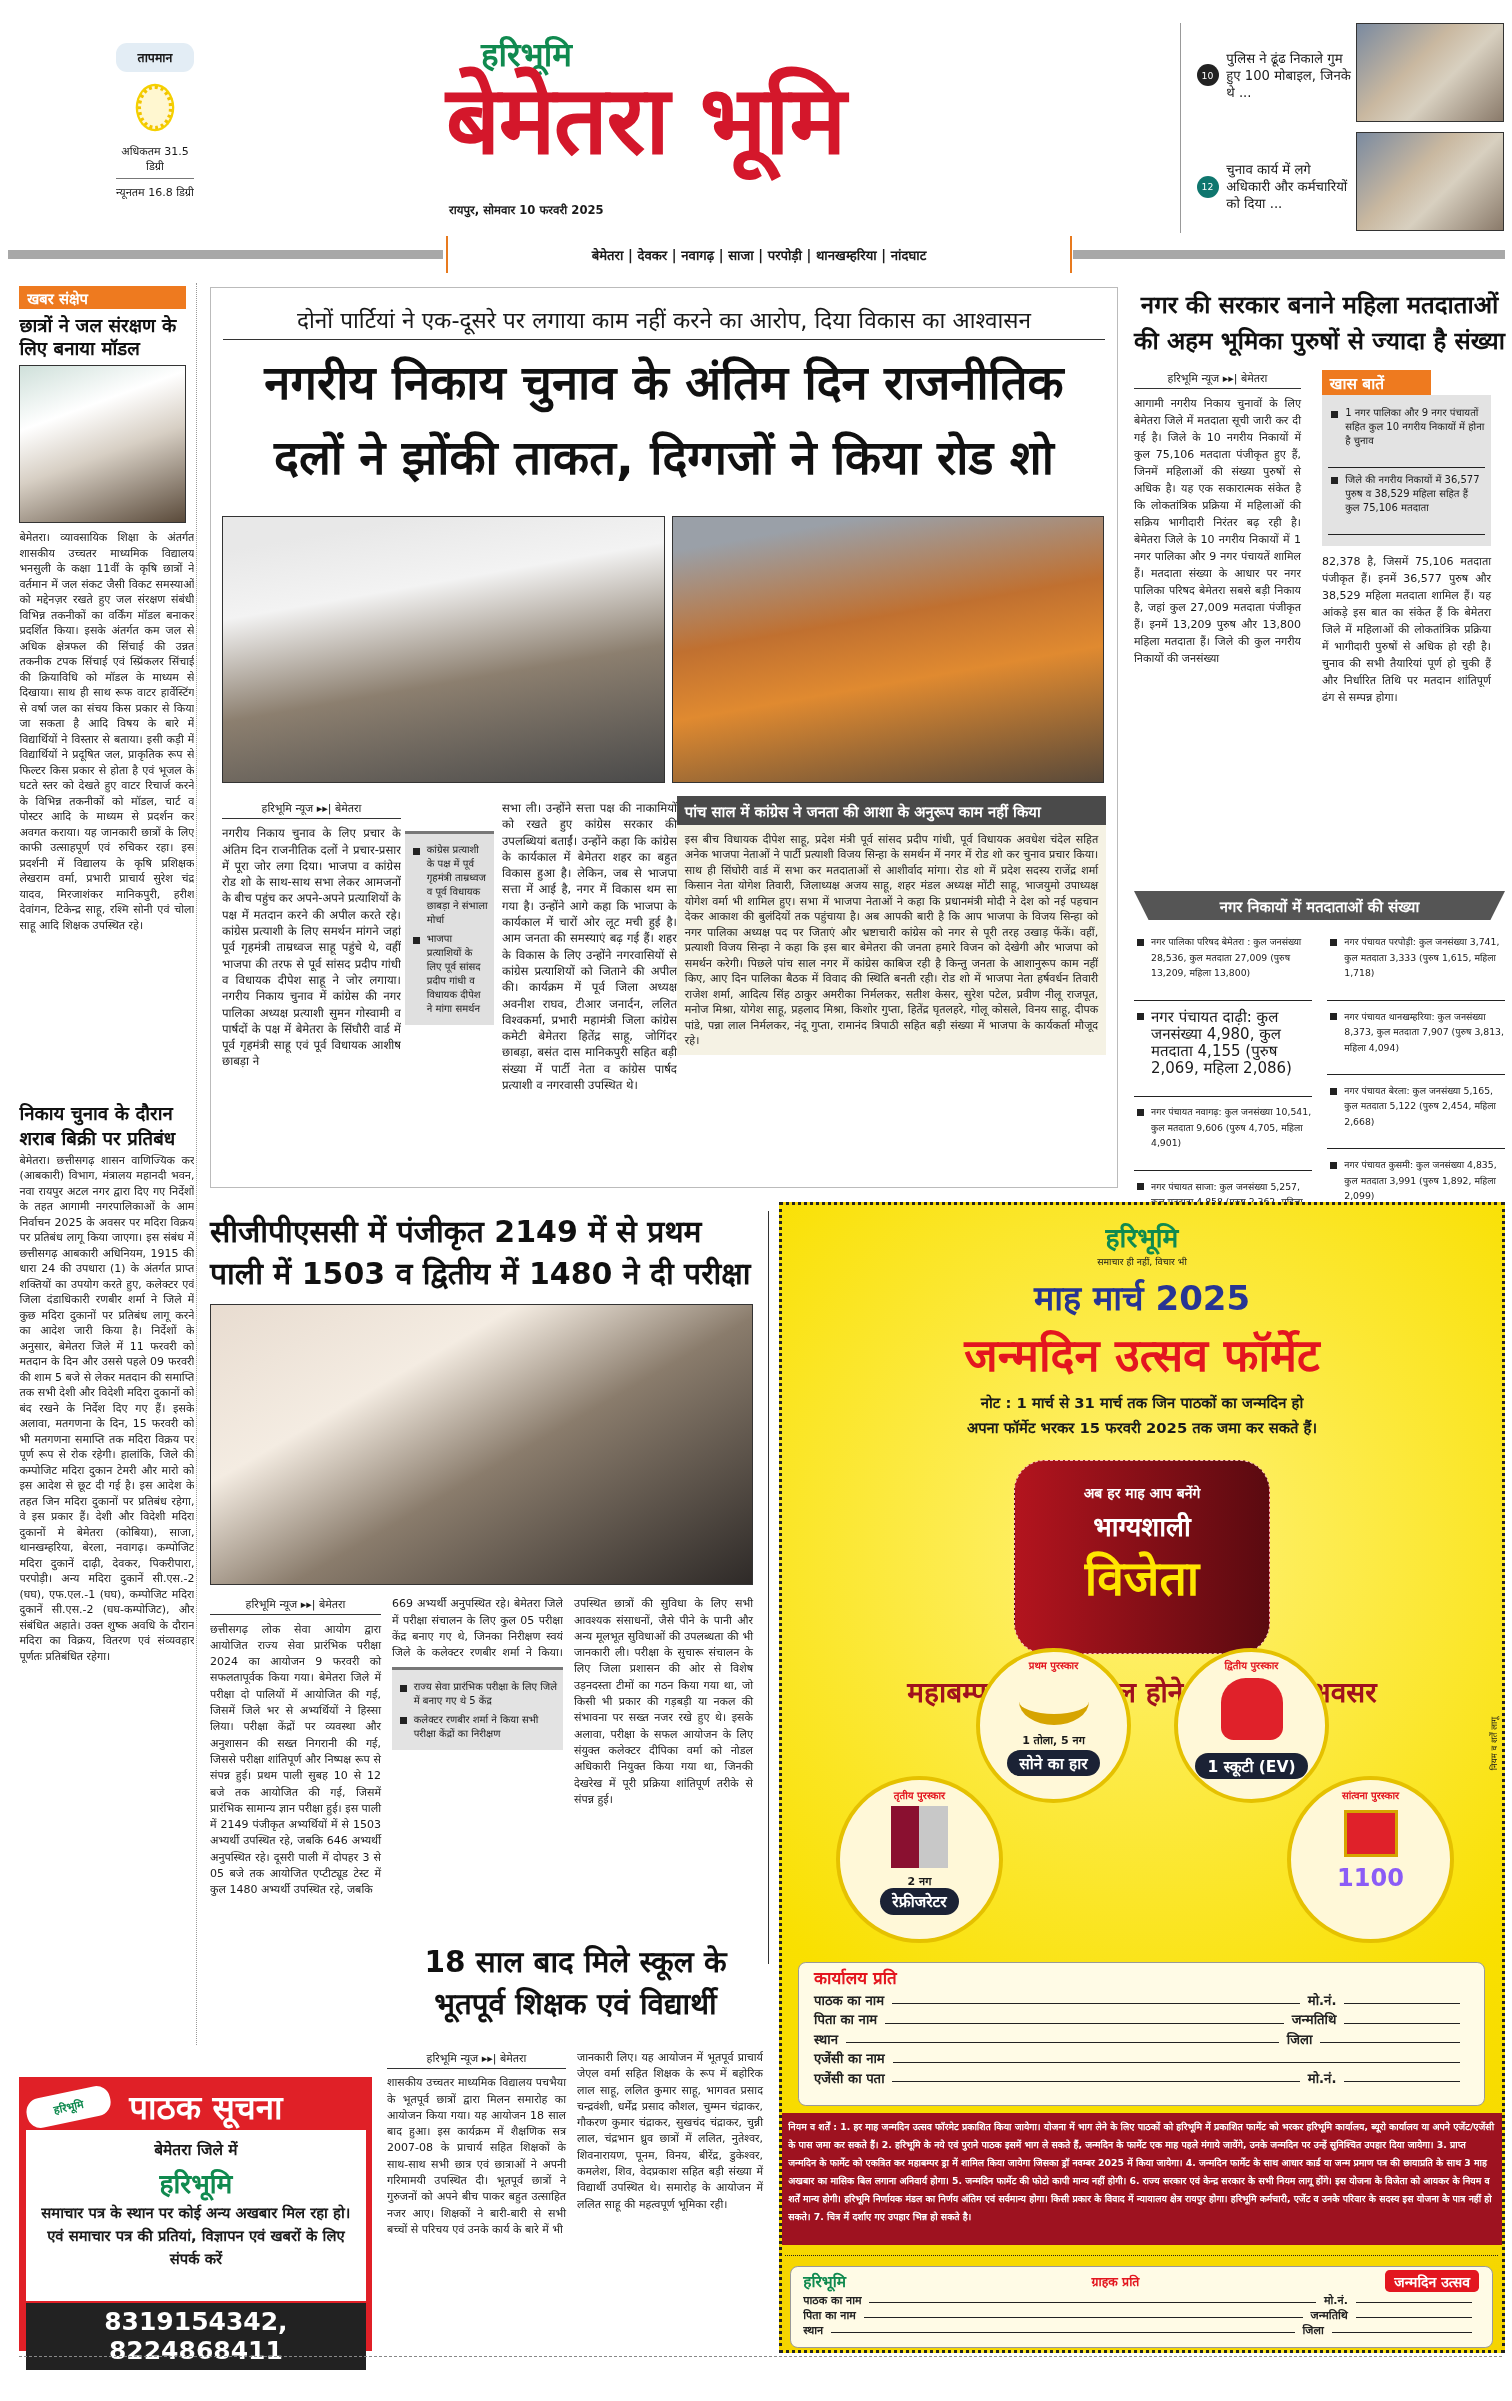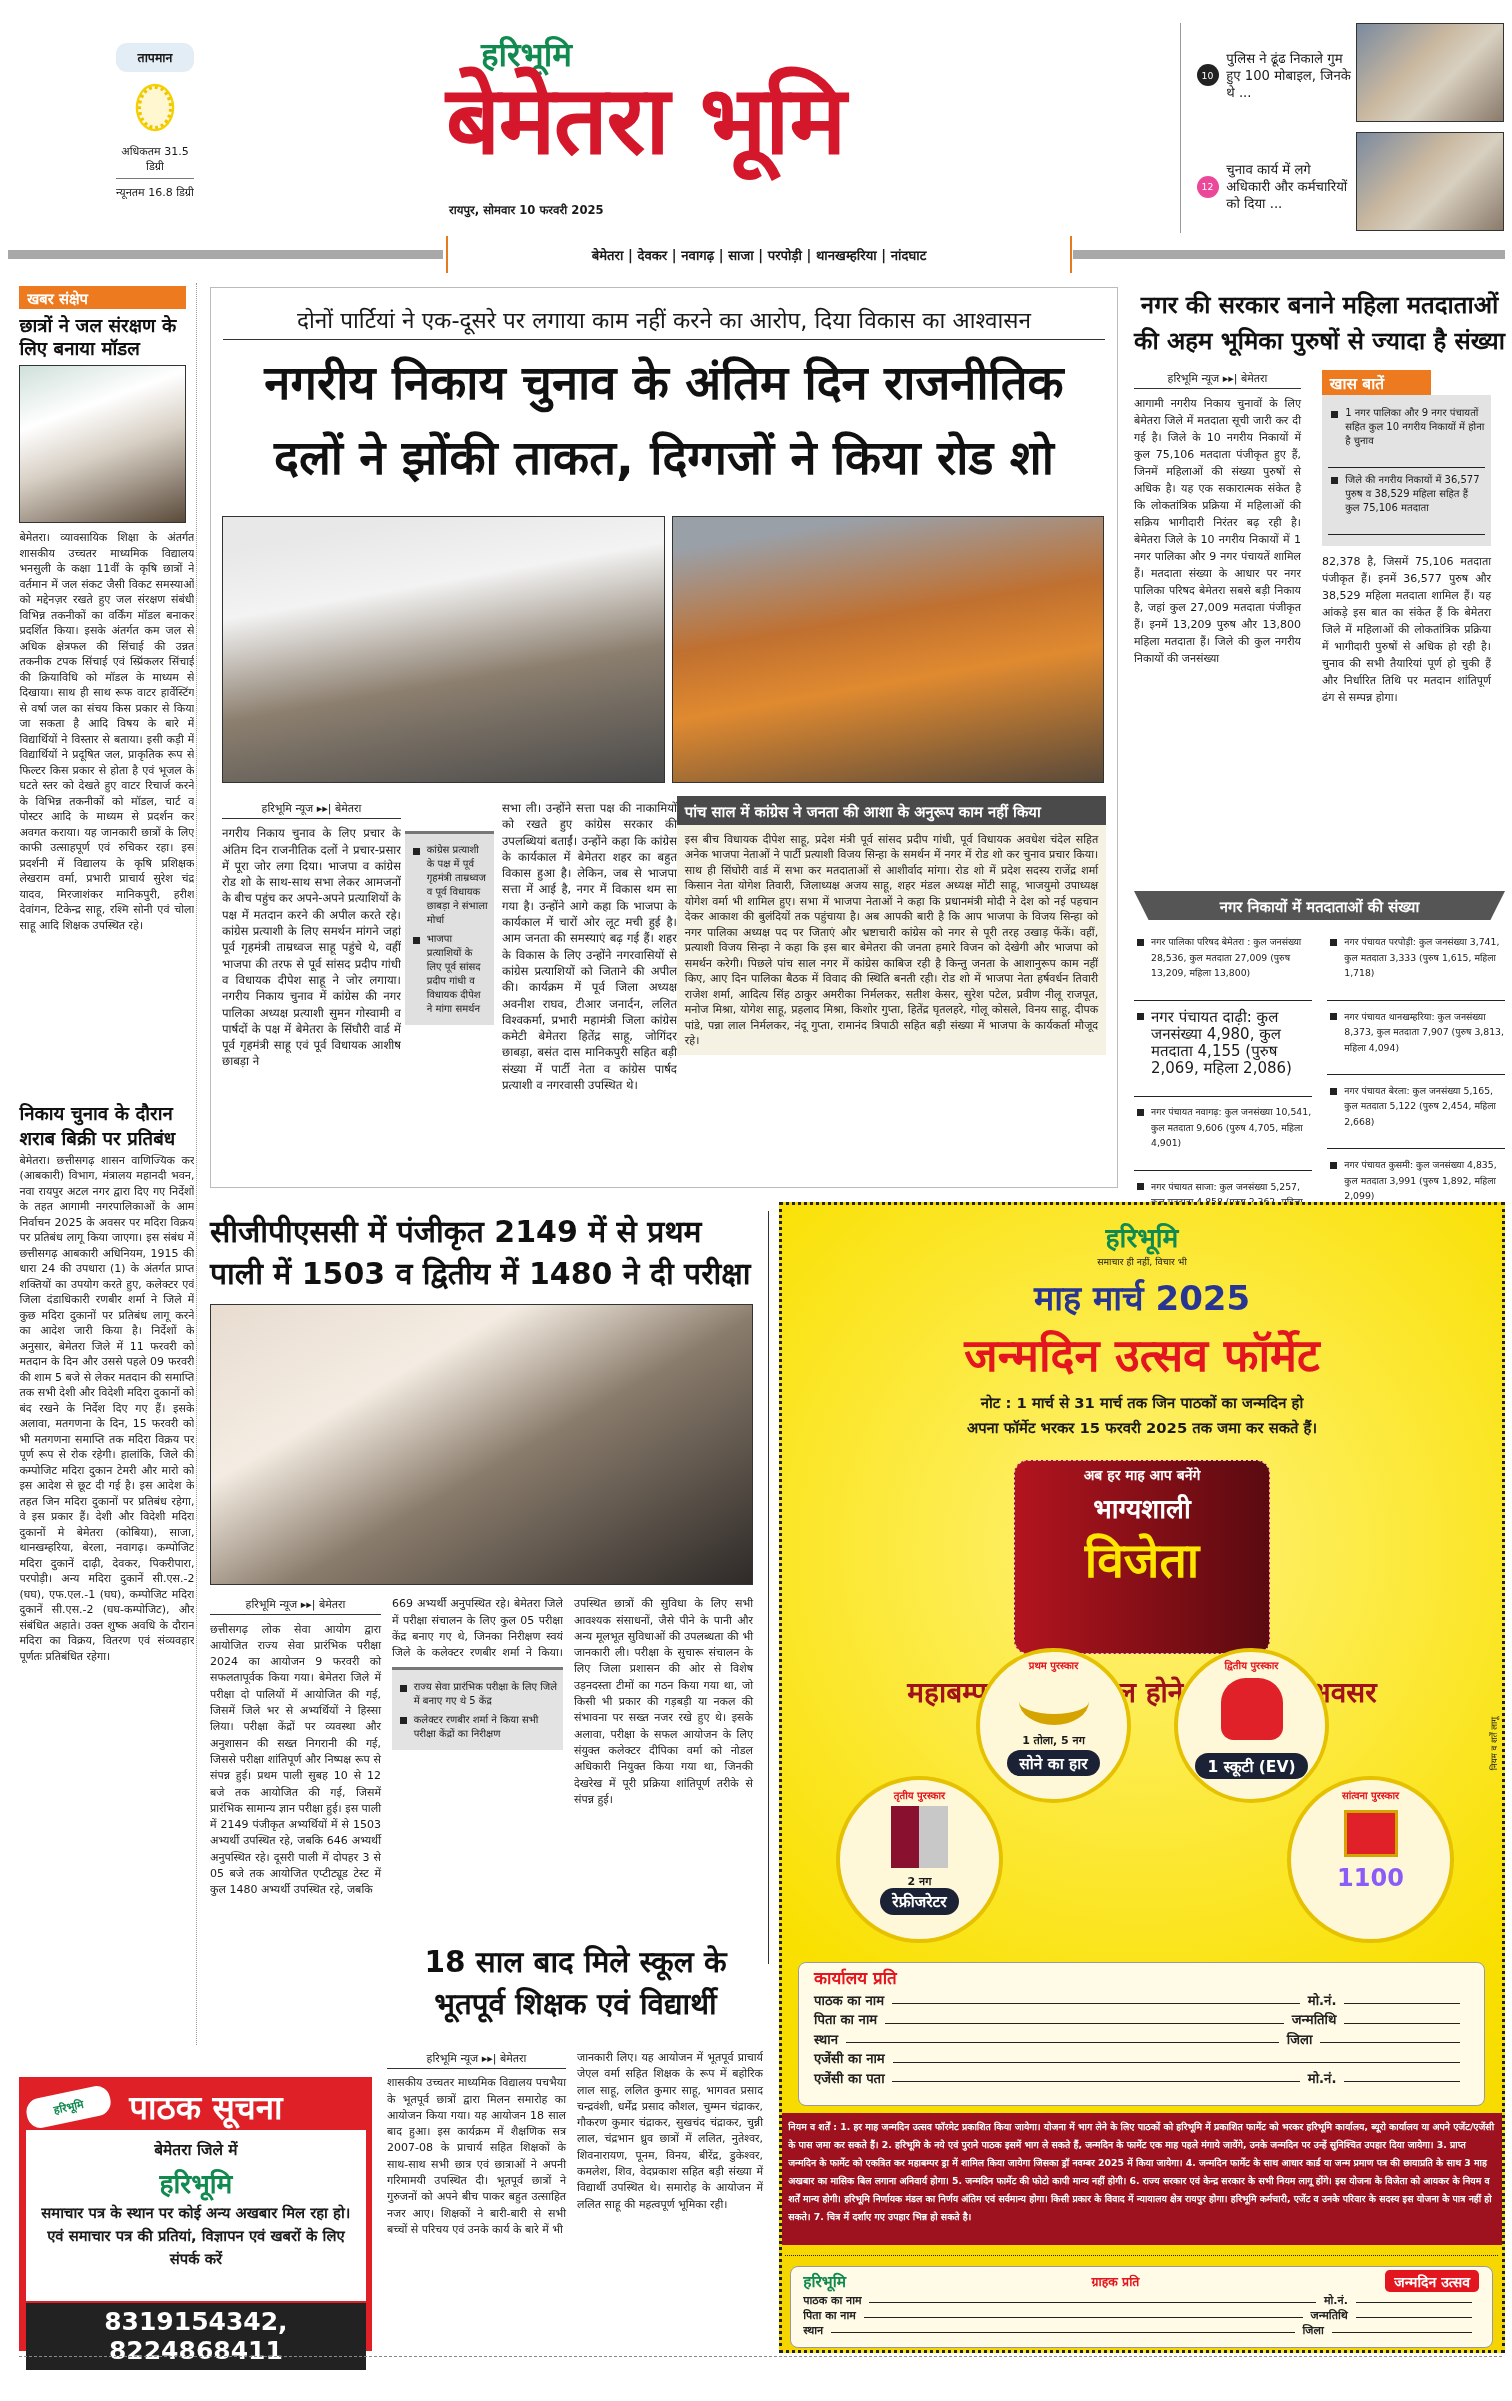--- a/index.html
+++ b/index.html
@@ -38,21 +38,21 @@
   <span style="font-size:13.2px;font-weight:bold">बेमेतरा | देवकर | नवागढ़ | साजा | परपोड़ी | थानखम्हरिया | नांदघाट</span>
 </div>
 
 <div class="abs" style="left:1180px;top:23px;width:326px;height:210px;border-left:1.6px solid #999">
   <div style="position:absolute;left:15.5px;top:1.6px;width:155px;height:101px;display:flex;align-items:center">
     <span style="width:22px;height:22px;border-radius:50%;background:#222;color:#fff;font-size:9.3px;display:flex;align-items:center;justify-content:center;margin-right:7.8px;flex-shrink:0">10</span>
     <span style="font-size:13.2px;line-height:17px">पुलिस ने ढूंढ निकाले गुम हुए 100 मोबाइल, जिनके थे ...</span>
   </div>
   <div class="photo" style="position:absolute;left:175px;top:0;width:148px;height:99px"></div>
   <div style="position:absolute;left:15.5px;top:113px;width:155px;height:101px;display:flex;align-items:center">
-    <span style="width:22px;height:22px;border-radius:50%;background:#ec4899;color:#fff;font-size:9.3px;display:flex;align-items:center;justify-content:center;margin-right:7.8px;flex-shrink:0">12</span>
+    <span style="width:22px;height:22px;border-radius:50%;background:#0f766e;color:#fff;font-size:9.3px;display:flex;align-items:center;justify-content:center;margin-right:7.8px;flex-shrink:0">12</span>
     <span style="font-size:13.2px;line-height:17px">चुनाव कार्य में लगे अधिकारी और कर्मचारियों को दिया ...</span>
   </div>
   <div class="photo" style="position:absolute;left:175px;top:109px;width:148px;height:99px"></div>
 </div>
 
 <div class="abs" style="left:19.4px;top:286px;width:175px;height:1728px;overflow:hidden">
   <div class="tag" style="width:167px;font-size:14.8px">खबर संक्षेप</div>
   <div class="head" style="font-size:18.6px;line-height:23px;margin:4.7px 0">छात्रों ने जल संरक्षण के लिए बनाया मॉडल</div>
   <div class="photo" style="width:167px;height:158px;background:linear-gradient(160deg,#cfe0da,#fff 30%,#d7cfc4 55%,#5a4a3a)"></div>
   <div class="txt" style="font-size:11px;line-height:15.5px;margin-top:7.8px;height:569px;overflow:hidden">बेमेतरा। व्यावसायिक शिक्षा के अंतर्गत शासकीय उच्चतर माध्यमिक विद्यालय भनसुली के कक्षा 11वीं के कृषि छात्रों ने वर्तमान में जल संकट जैसी विकट समस्याओं को मद्देनज़र रखते हुए जल संरक्षण संबंधी विभिन्न तकनीकों का वर्किंग मॉडल बनाकर प्रदर्शित किया। इसके अंतर्गत कम जल से अधिक क्षेत्रफल की सिंचाई की उन्नत तकनीक टपक सिंचाई एवं स्प्रिंकलर सिंचाई की क्रियाविधि को मॉडल के माध्यम से दिखाया। साथ ही साथ रूफ वाटर हार्वेस्टिंग से वर्षा जल का संचय किस प्रकार से किया जा सकता है आदि विषय के बारे में विद्यार्थियों ने विस्तार से बताया। इसी कड़ी में विद्यार्थियों ने प्रदूषित जल, प्राकृतिक रूप से फिल्टर किस प्रकार से होता है एवं भूजल के घटते स्तर को देखते हुए वाटर रिचार्ज करने के विभिन्न तकनीकों को मॉडल, चार्ट व पोस्टर आदि के माध्यम से प्रदर्शन कर अवगत कराया। यह जानकारी छात्रों के लिए काफी उत्साहपूर्ण एवं रुचिकर रहा। इस प्रदर्शनी में विद्यालय के कृषि प्रशिक्षक लेखराम वर्मा, प्रभारी प्राचार्य सुरेश चंद्र यादव, मिरजाशंकर मानिकपुरी, हरीश देवांगन, टिकेन्द्र साहू, रश्मि सोनी एवं चोला साहू आदि शिक्षक उपस्थित रहे।</div>
@@ -166,21 +166,21 @@
 
 <div class="abs" style="left:779px;top:1202px;width:726px;height:1151px;background:radial-gradient(circle at 50% 30%,#fff27a,#f9e000 60%,#f5d400);border:3.1px dotted #222">
   <div style="text-align:center;margin-top:14px">
     <div style="color:#108a4f;font-weight:bold;font-size:26.4px">हरिभूमि</div>
     <div style="font-size:9.3px">समाचार ही नहीं, विचार भी</div>
     <div style="color:#283593;font-weight:bold;font-size:34px;margin-top:6.2px">माह मार्च 2025</div>
     <div style="color:#e3161f;font-weight:bold;font-size:45px;margin-top:3.1px">जन्मदिन उत्सव फॉर्मेट</div>
     <div style="font-weight:bold;font-size:14.8px;margin-top:7.8px">नोट : 1 मार्च से 31 मार्च तक जिन पाठकों का जन्मदिन हो</div>
     <div style="font-weight:bold;font-size:14.8px;margin-top:4.7px">अपना फॉर्मेट भरकर 15 फरवरी 2025 तक जमा कर सकते हैं।</div>
   </div>
-  <div style="width:256px;height:194px;margin:23px auto 0;background:linear-gradient(90deg,#b3141e,#5a0a10);border-radius:14px;text-align:center;padding-top:4px;border:1.6px dashed #f5c0c0">
+  <div style="width:256px;height:194px;margin:23px auto 0;background:linear-gradient(90deg,#b3141e,#5a0a10);border-radius:31px;text-align:center;padding-top:22px;border:1.6px dashed #f5c0c0">
     <div style="color:#fff;font-weight:bold;font-size:14px">अब हर माह आप बनेंगे</div>
     <div style="color:#fff;font-weight:bold;font-size:26.4px;margin-top:6.2px">भाग्यशाली</div>
     <div style="color:#ffe600;font-weight:bold;font-size:48px">विजेता</div>
   </div>
   <div style="text-align:center;color:#a0111d;font-weight:bold;font-size:28px;margin-top:18.6px">महाबम्पर ड्रॉ में शामिल होने का सुनहरा अवसर</div>
   <div style="position:absolute;right:3.1px;top:512px;writing-mode:vertical-rl;transform:rotate(180deg);font-size:8.5px">नियम व शर्तें लागू</div>
 
   <div class="prize" style="left:194px;top:443px;width:155px;height:155px">
     <div style="color:#e3161f;font-weight:bold;font-size:10px;margin-top:6.2px">प्रथम पुरस्कार</div>
     <div style="width:70px;height:47px;margin:6.2px auto;border-bottom:11px solid #d6a400;border-radius:0 0 50% 50%"></div>

